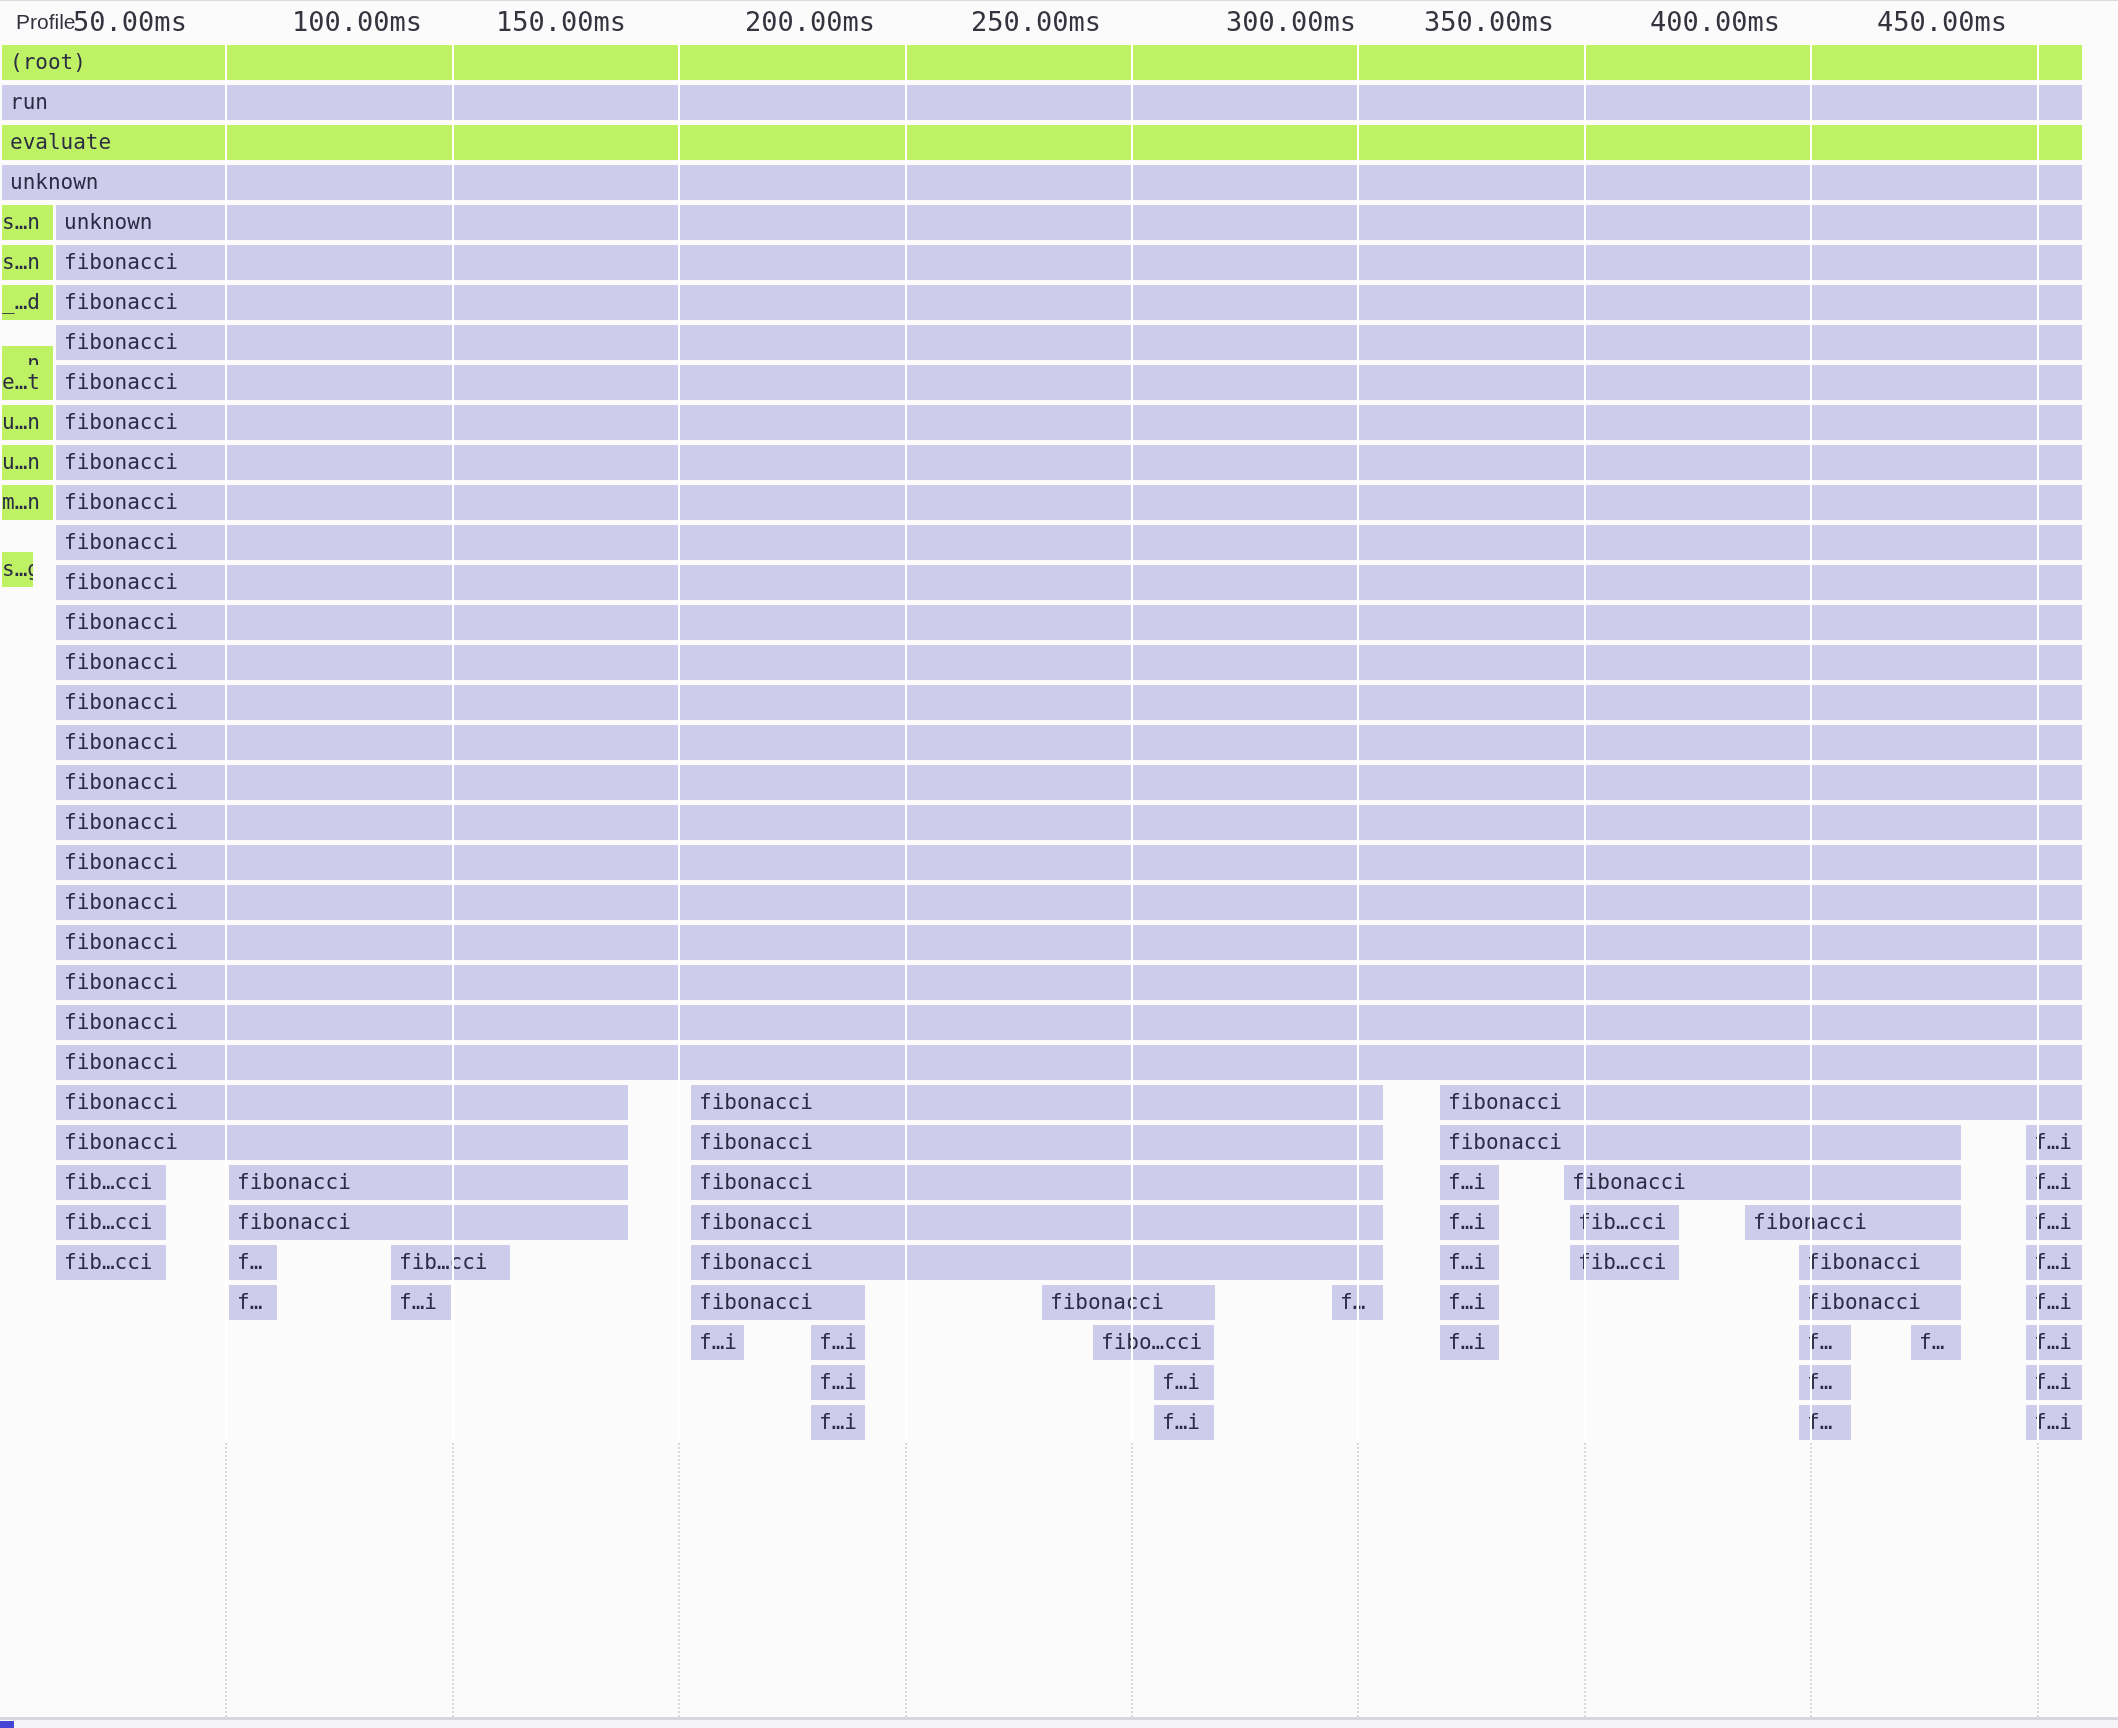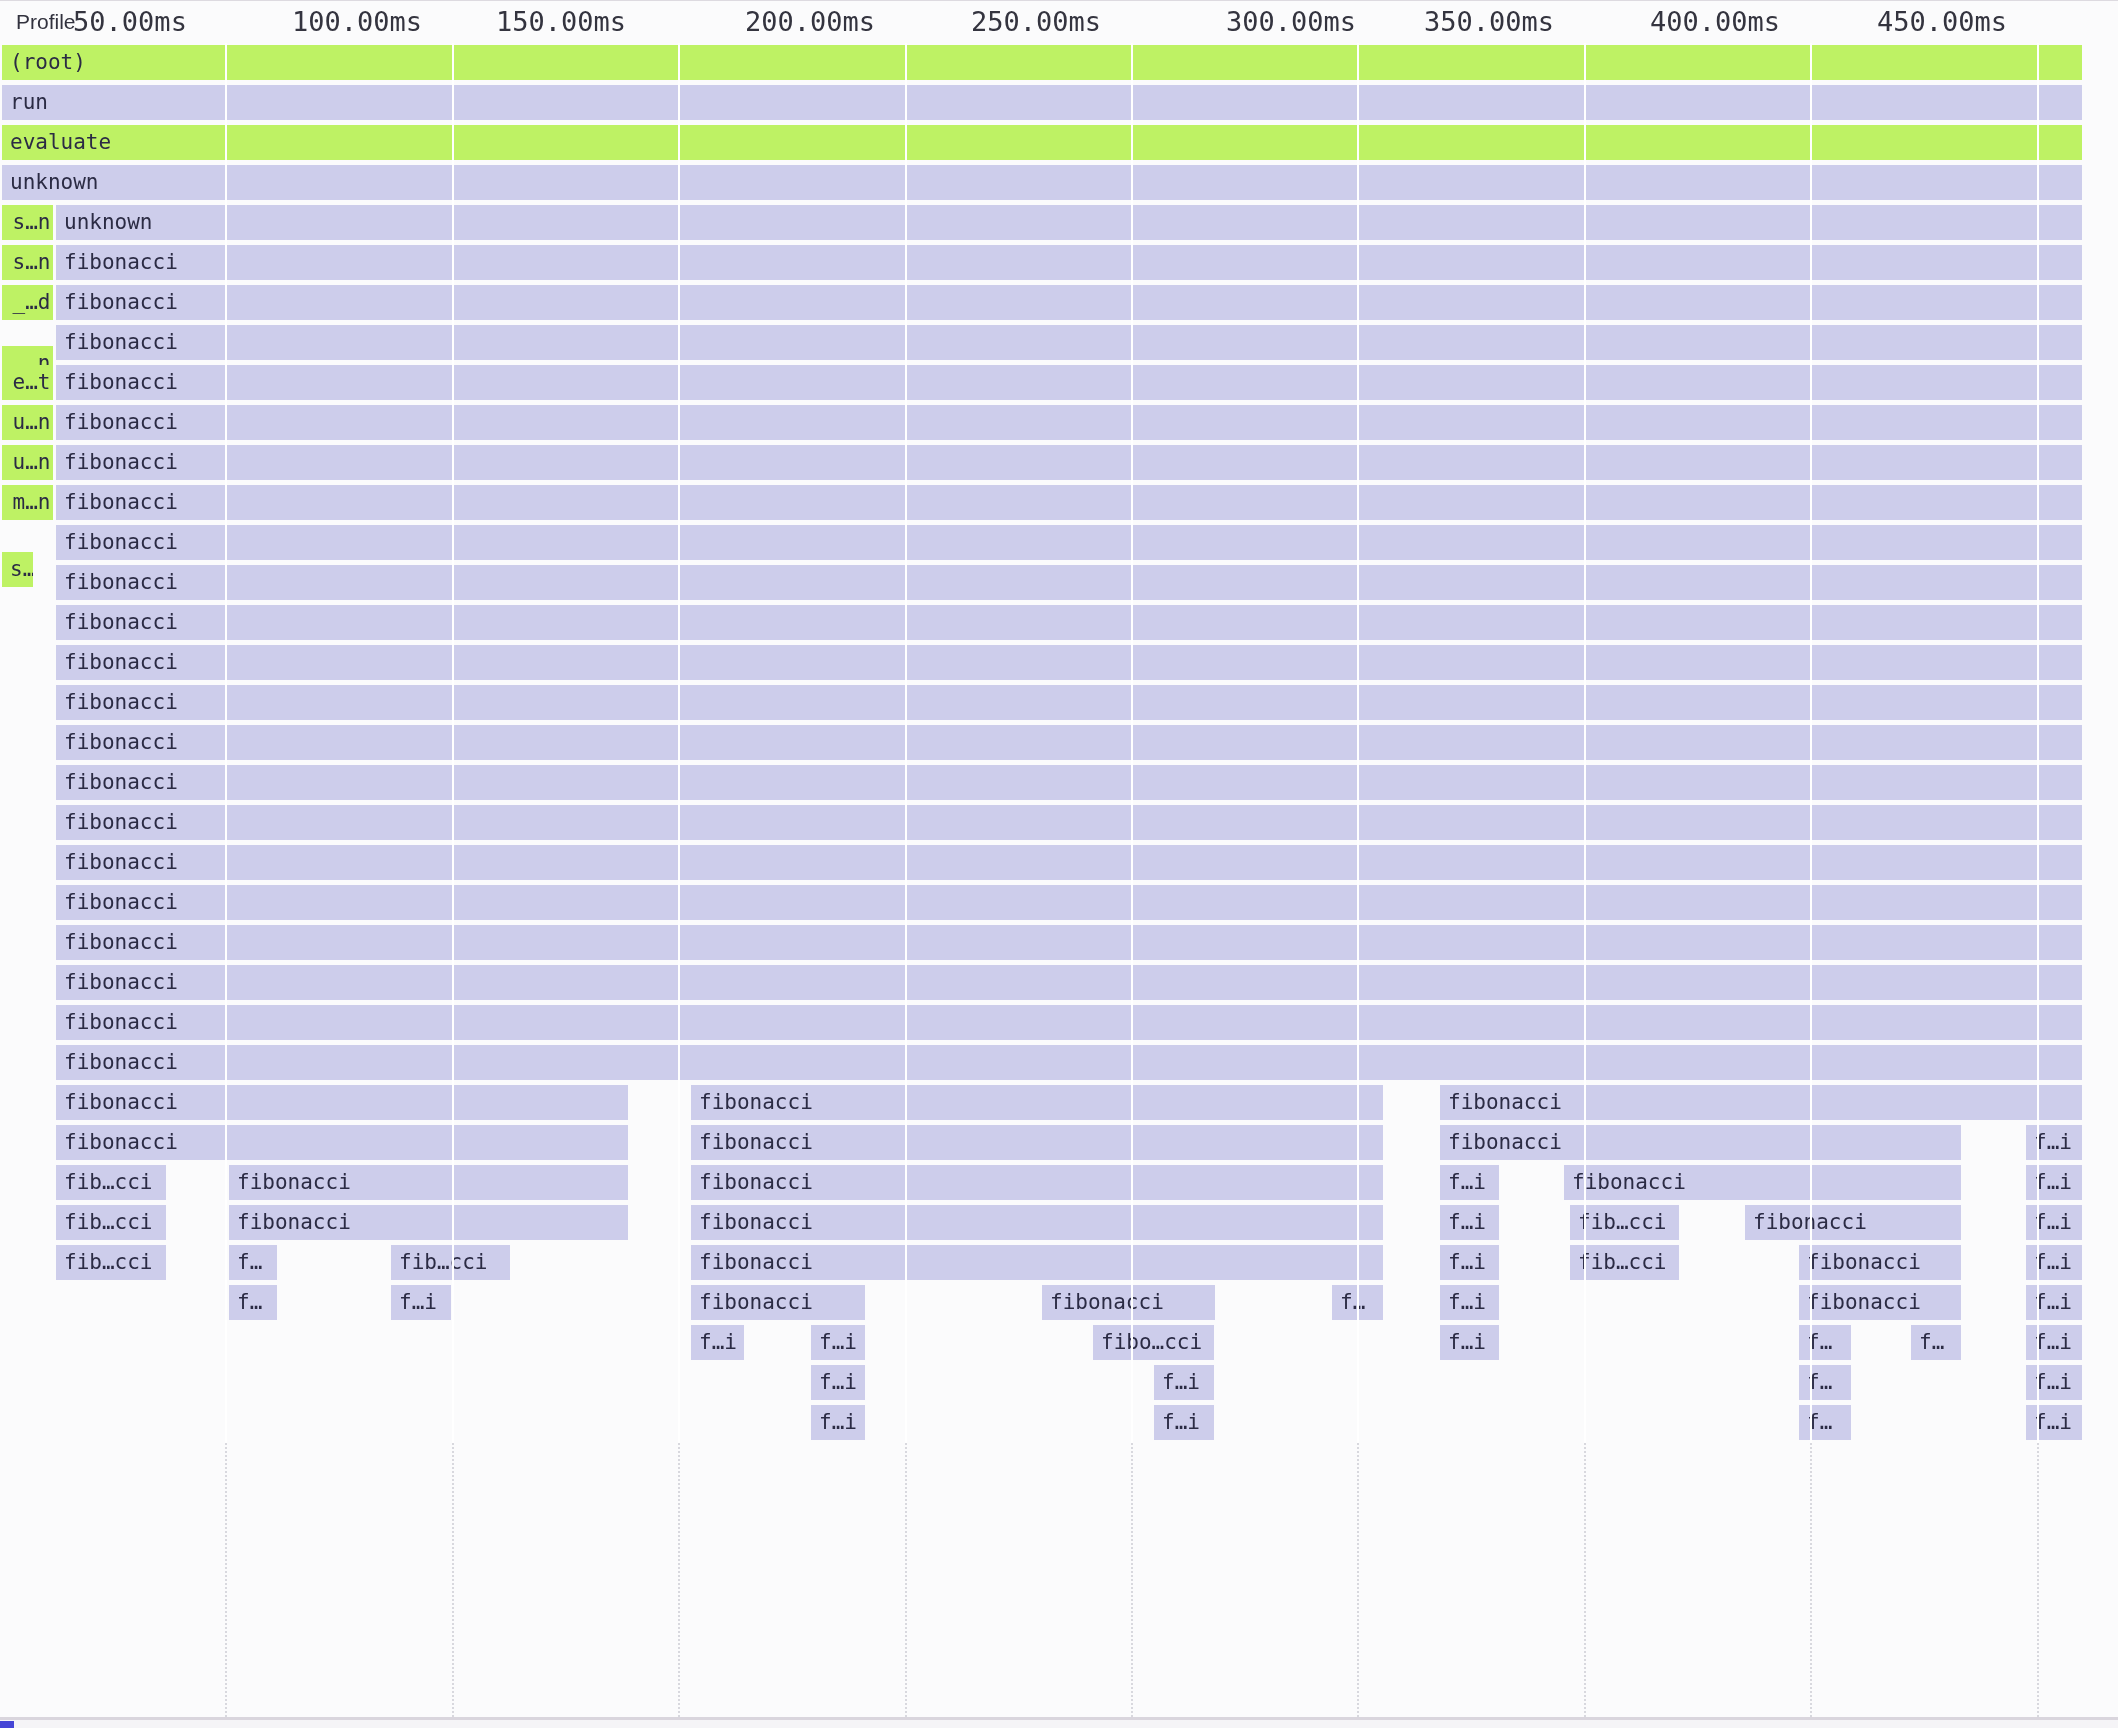--- a/index.html
+++ b/index.html
@@ -24,21 +24,21 @@
   .grid-dot{position:absolute;width:0;border-left:2px dotted #d8d8de;z-index:0;}
   .grid-white{position:absolute;width:2px;background:#ffffff;z-index:2;}
   
   .bar{
     position:absolute;height:35px;line-height:35px;font-size:21px;color:#2b2b44;
     padding-left:8px;box-sizing:border-box;overflow:hidden;white-space:nowrap;
     z-index:1;
   }
   .bar.lav{background:#cdcdeb;}
   .bar.pink{background:#bef264;}
-  .bar.ctr{padding-left:8px;text-align:center;}
+  .bar.ctr{padding-left:0;}
   
   #footer-line{position:absolute;left:0;width:2118px;height:0;border-top:3px solid #d9d5dd;z-index:5;}
   #footer-strip{position:absolute;left:0;width:2118px;background:#f5f4f7;z-index:5;}
   #viewport-indicator{position:absolute;left:0;background:#4545d6;z-index:6;}
 </style>
 </head>
 <body>
 
 <div id="app">
   <div id="ruler">

